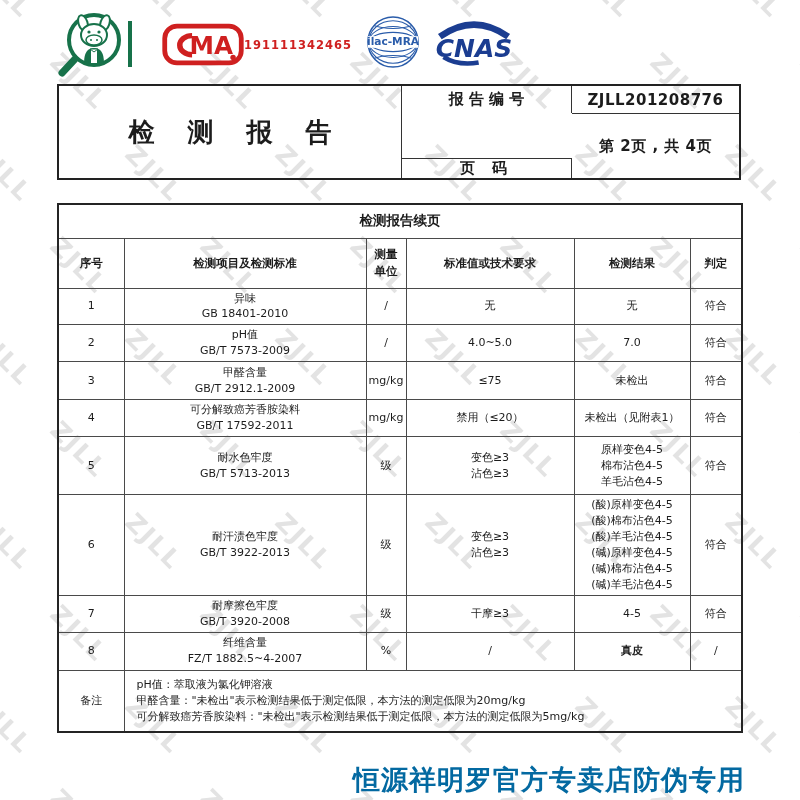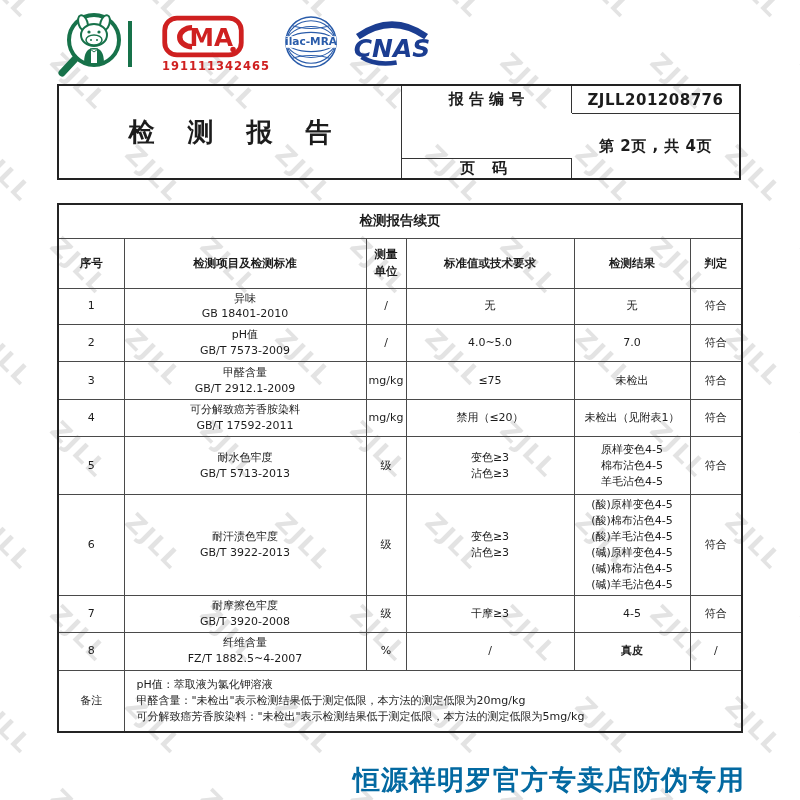--- a/index.html
+++ b/index.html
@@ -17,21 +17,21 @@
   
   .header {
     position:absolute; left:58px; top:10px; width:686px; height:68px;
     display:flex; align-items:center; z-index:2;
   }
   .logo-wrap { flex:0 0 66px; height:66px; }
   .green-divider { width:4px; height:46px; background:#17724a; margin:0 8px 0 4px; }
   .company { display:flex; flex-direction:column; justify-content:center; }
   .company-cn { color:#17724a; font-weight:bold; font-size:25px; letter-spacing:1px; line-height:1.15; }
   .company-en { color:#17724a; font-weight:bold; font-size:11.5px; letter-spacing:0.2px; }
-  .cma-block { margin-left:22px; display:flex; flex-direction:column; }
+  .cma-block { margin-left:22px; display:flex; flex-direction:row; align-items:center; }
   .cma-number { color:#cf2020; font-size:11.5px; font-weight:bold; letter-spacing:1px; margin-top:1px; }
   .ilac-block { margin-left:14px; }
   .cnas-block { margin-left:12px; display:flex; align-items:center; }
   .cnas-info {
     margin-left:6px; font-size:7.5px; font-weight:bold; color:#23408e;
     white-space:pre-line; line-height:1.35; letter-spacing:0.5px;
   }
   
   .title-table {
     position:absolute; left:57px; top:84px; width:684px; height:96px; z-index:2;

